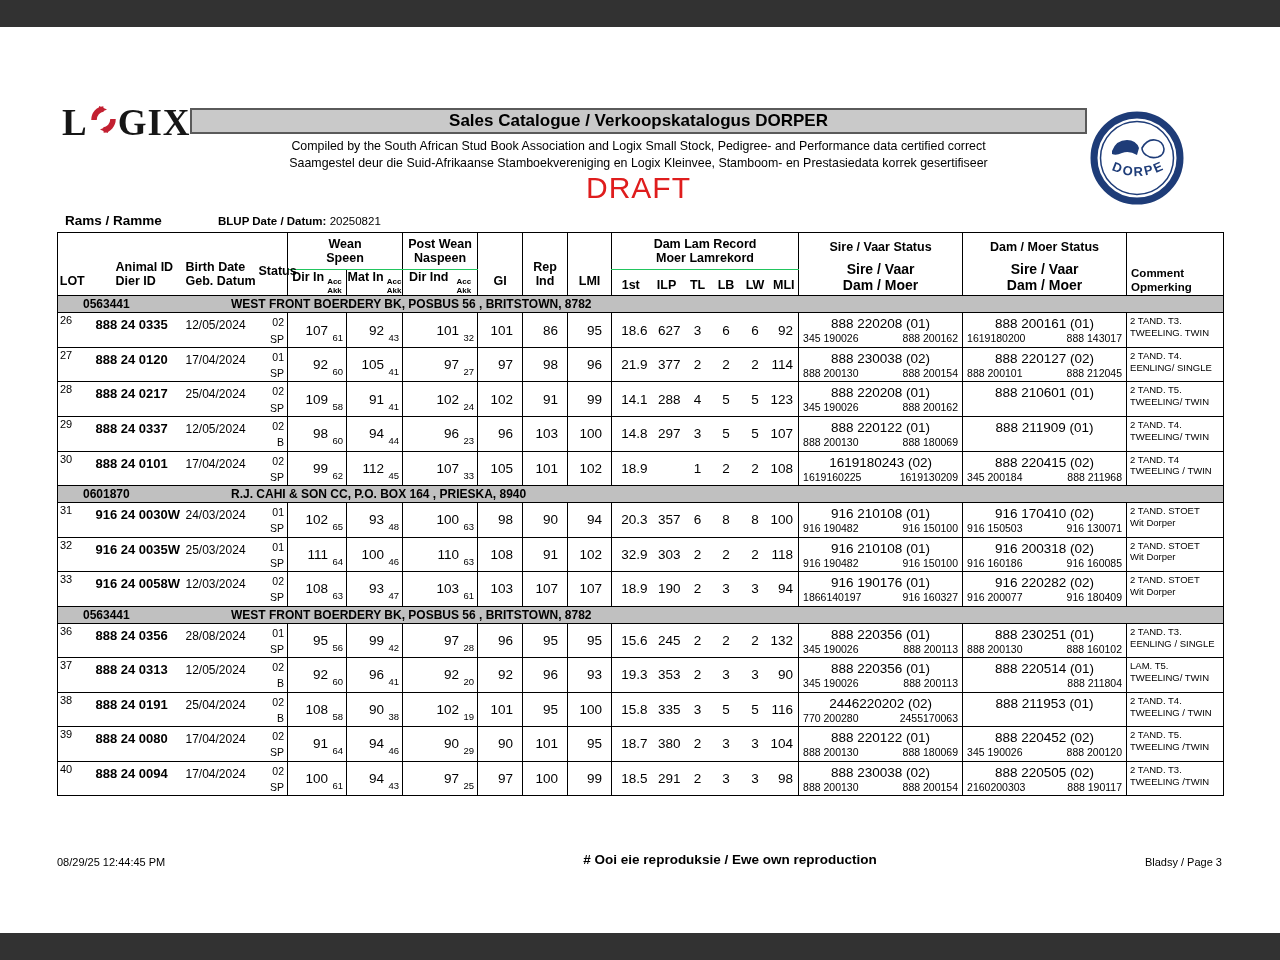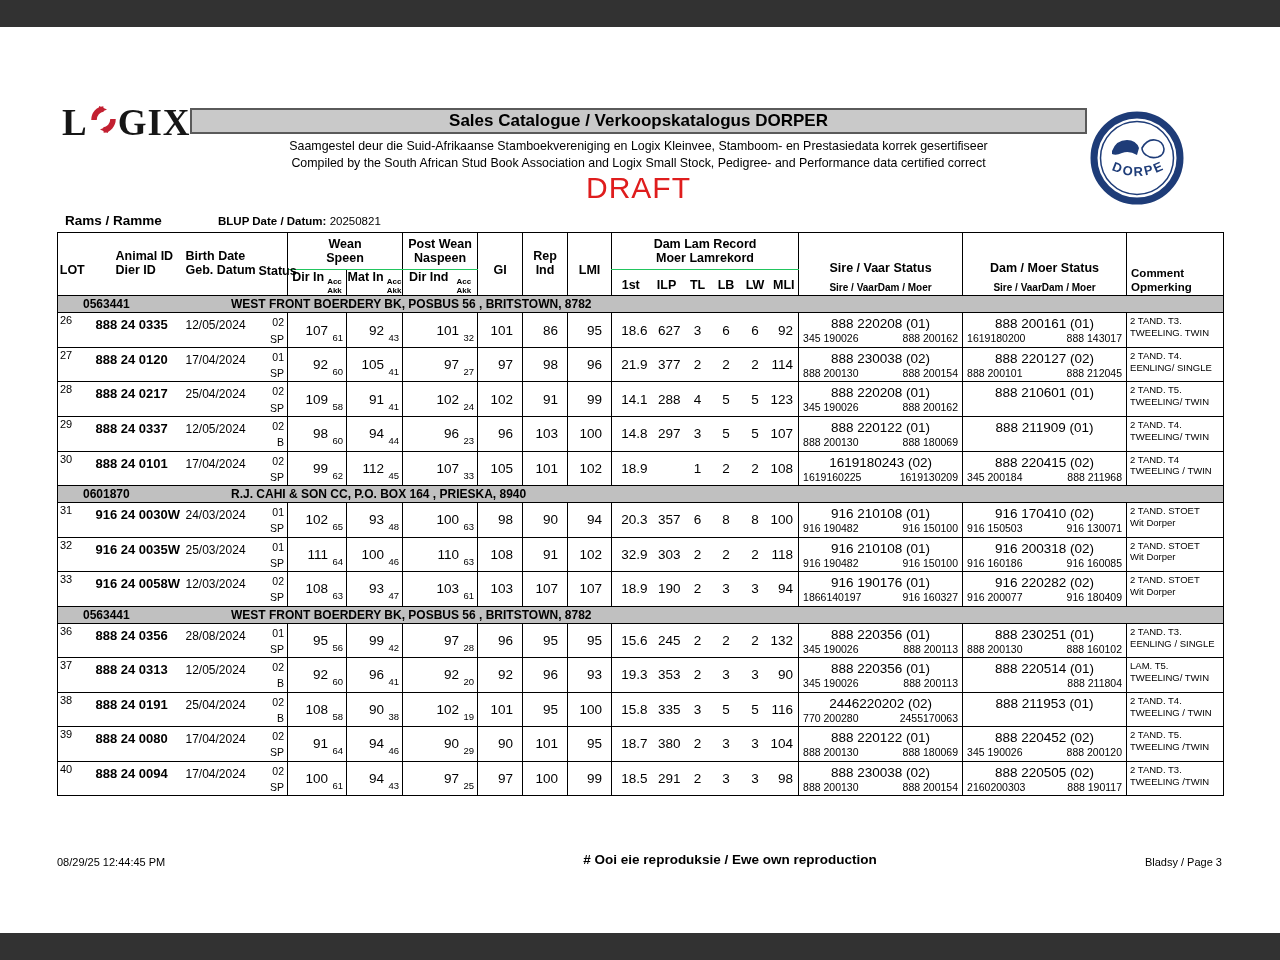--- a/index.html
+++ b/index.html
@@ -36,31 +36,31 @@
 
   
   .tablewrap{position:absolute;left:57px;top:205px;}
   table{border-collapse:collapse;table-layout:fixed;width:1166px;border:1px solid #000;}
   th,td{padding:0;margin:0;}
   .bl{border-left:1px solid #000;}
   thead th{border-bottom:1px solid #000;font-weight:bold;color:#000;}
   tbody td{border-bottom:1px solid #000;color:#000;}
   tr.h1{height:37px;} tr.h2{height:24px;}
 
-  .hb{vertical-align:bottom;padding-bottom:18px;font-size:12.5px;line-height:1.15;}
+  .hb{vertical-align:bottom;padding-bottom:7px;font-size:12.5px;line-height:1.15;}
   th.lotH{text-align:center;padding-left:1px;}
   th.animalH{text-align:left;padding-left:30px;}
   th.birthH{text-align:left;padding-left:0;}
   th.statusH{vertical-align:bottom;font-size:12.5px;}
   th.statusH div{white-space:nowrap;text-align:right;padding-right:3px;margin-bottom:17px;}
   th.grp{text-align:center;vertical-align:middle;font-size:12.5px;line-height:1.15;border-bottom:1px solid #22c55e;}
   th.giH,th.repH,th.lmiH{text-align:center;}
   th.pedH{vertical-align:bottom;}
   .pgt{font-size:12.5px;text-align:center;margin-bottom:7px;}
-  .psubh{display:flex;justify-content:center;font-size:10px;padding:0 12px 2px 12px;}
+  .psubh{display:flex;justify-content:center;font-size:14px;padding:0 12px 2px 12px;flex-direction:column;}
   th.commentH{vertical-align:bottom;text-align:left;padding-left:4px;font-size:11.5px;line-height:1.3;}
   th.sub{vertical-align:bottom;font-size:12.5px;padding-bottom:3px;text-align:center;white-space:nowrap;}
   .accstack{display:inline-flex;flex-direction:column;font-size:8px;line-height:1.15;
             text-align:left;transform:translateY(3px);margin-left:3px;font-weight:bold;}
   th.subnum{text-align:center;}
 
   tr.secrow{height:17px;}
   tr.secrow td{background:var(--secbg,#c0c0c0);font-weight:bold;font-size:12px;
                padding:1px 0 1px 25px;vertical-align:middle;}
   .secid{display:inline-block;width:148px;}
@@ -111,22 +111,22 @@
       </svg>
     </span>
     <span>GIX</span>
   </div>
 
   <div class="titlebar">
     <span>Sales Catalogue / Verkoopskatalogus DORPER</span>
   </div>
 
   <div class="hdrtext">
+    <div>Compiled by the South African Stud Book Association and Logix Small Stock, Pedigree- and Performance data certified correct</div>
     <div>Saamgestel deur die Suid-Afrikaanse Stamboekvereniging en Logix Kleinvee, Stamboom- en Prestasiedata korrek gesertifiseer</div>
-    <div>Compiled by the South African Stud Book Association and Logix Small Stock, Pedigree- and Performance data certified correct</div>
   </div>
 
   <div class="draft">DRAFT</div>
 
   <div class="badge">
     <svg width="94" height="94" viewBox="0 0 94 94">
       <circle cx="47" cy="47" r="43" fill="#ffffff" stroke="#1e3c78" stroke-width="7"></circle>
       <circle cx="47" cy="47" r="36.5" fill="none" stroke="#1e3c78" stroke-width="1.5"></circle>
       <path d="M22 40 q4 -11 15 -11 q9 0 12 8 l-2 7 q-8 -5 -15 -2 q-6 3 -10 1 z" fill="#1e3c78"></path>
       <path d="M52 37 q5 -9 13 -8 q8 1 9 9 q0 6 -6 8 q-7 2 -12 -2 q-4 -3 -4 -7 z" fill="#ffffff" stroke="#1e3c78" stroke-width="1.6"></path>

